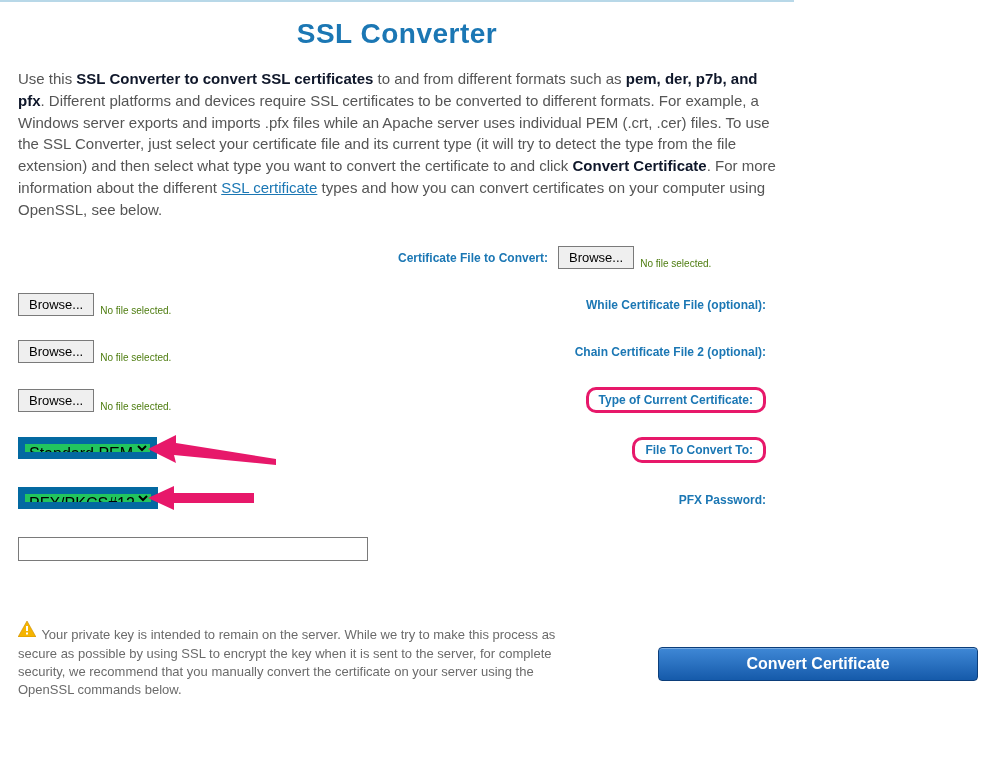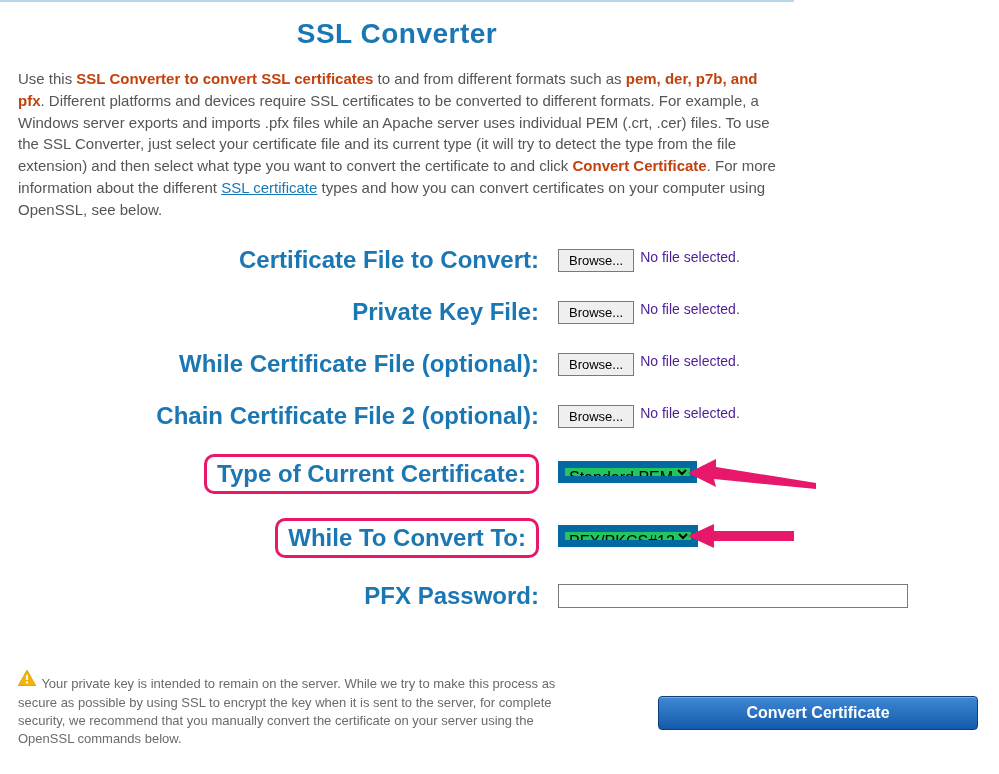--- a/index.html
+++ b/index.html
@@ -30,61 +30,61 @@
     font-size: 28px;
     margin: 8px 0 18px 0;
     letter-spacing: 0.5px;
   }
   .intro {
     font-size: 15px;
     line-height: 1.45;
     color: #555;
     margin-bottom: 26px;
   }
-  .intro b { color: #c2410c; }
+  .intro b { color: #0f172a; }
   .intro a {
     color: #1b77b4;
     text-decoration: underline;
     text-align: center;
   }
   .form-rows {
     display: grid;
     grid-template-columns: 540px 1fr;
     row-gap: 24px;
     align-items: center;
   }
   .form-label {
     text-align: right;
-    padding-right: 19px;
+    padding-right: 10px;
     font-weight: 700;
-    font-size: 24px;
+    font-size: 12px;
     color: #1b77b4;
   }
   .highlight-box {
     display: inline-block;
     border: 3px solid #e7186a;
     border-radius: 10px;
     padding: 3px 10px;
   }
   .file-cell {
     display: flex;
-    align-items: flex-start;
+    align-items: flex-end;
     gap: 6px;
   }
   button.browse {
     font-family: Arial, sans-serif;
     font-size: 13px;
     padding: 3px 10px;
     background: #efefef;
     border: 1px solid #7a7a7a;
     cursor: pointer;
   }
   .nofile {
-    font-size: 14px;
-    color: #4c1d95;
+    font-size: 10px;
+    color: #4d7c0f;
   }
   select.drop {
     font-family: Arial, sans-serif;
     font-size: 16px;
     background: #22c55e;
     border: 7px solid #0369a1;
     height: 22px;
   }
   input.textin {
     width: 350px;
@@ -144,21 +144,20 @@
   </div>
 
   <div class="form-rows">
 
     <div class="form-label">Certificate File to Convert:</div>
     <div class="file-cell value-cell">
       <button class="browse">Browse...</button>
       <span class="nofile">No file selected.</span>
     </div>
 
-    <div class="form-label">Private Key File:</div>
     <div class="file-cell value-cell">
       <button class="browse">Browse...</button>
       <span class="nofile">No file selected.</span>
     </div>
 
     <div class="form-label">While Certificate File (optional):</div>
     <div class="file-cell value-cell">
       <button class="browse">Browse...</button>
       <span class="nofile">No file selected.</span>
     </div>
@@ -175,21 +174,21 @@
     <div class="value-cell">
       <select class="drop">
         <option>Standard PEM</option>
       </select>
       <svg class="arrow" style="left:130px; top:-6px;" width="130" height="36" viewBox="0 0 130 36">
         <polygon points="0,18 28,4 28,12 128,28 128,34 26,24 28,32" fill="#e7186a"></polygon>
       </svg>
     </div>
 
     <div class="form-label">
-      <span class="highlight-box">While To Convert To:</span>
+      <span class="highlight-box">File To Convert To:</span>
     </div>
     <div class="value-cell">
       <select class="drop">
         <option>PFX/PKCS#12</option>
       </select>
       <svg class="arrow" style="left:130px; top:-4px;" width="108" height="30" viewBox="0 0 108 30">
         <polygon points="0,15 26,3 26,10 106,10 106,20 26,20 26,27" fill="#e7186a"></polygon>
       </svg>
     </div>
 

